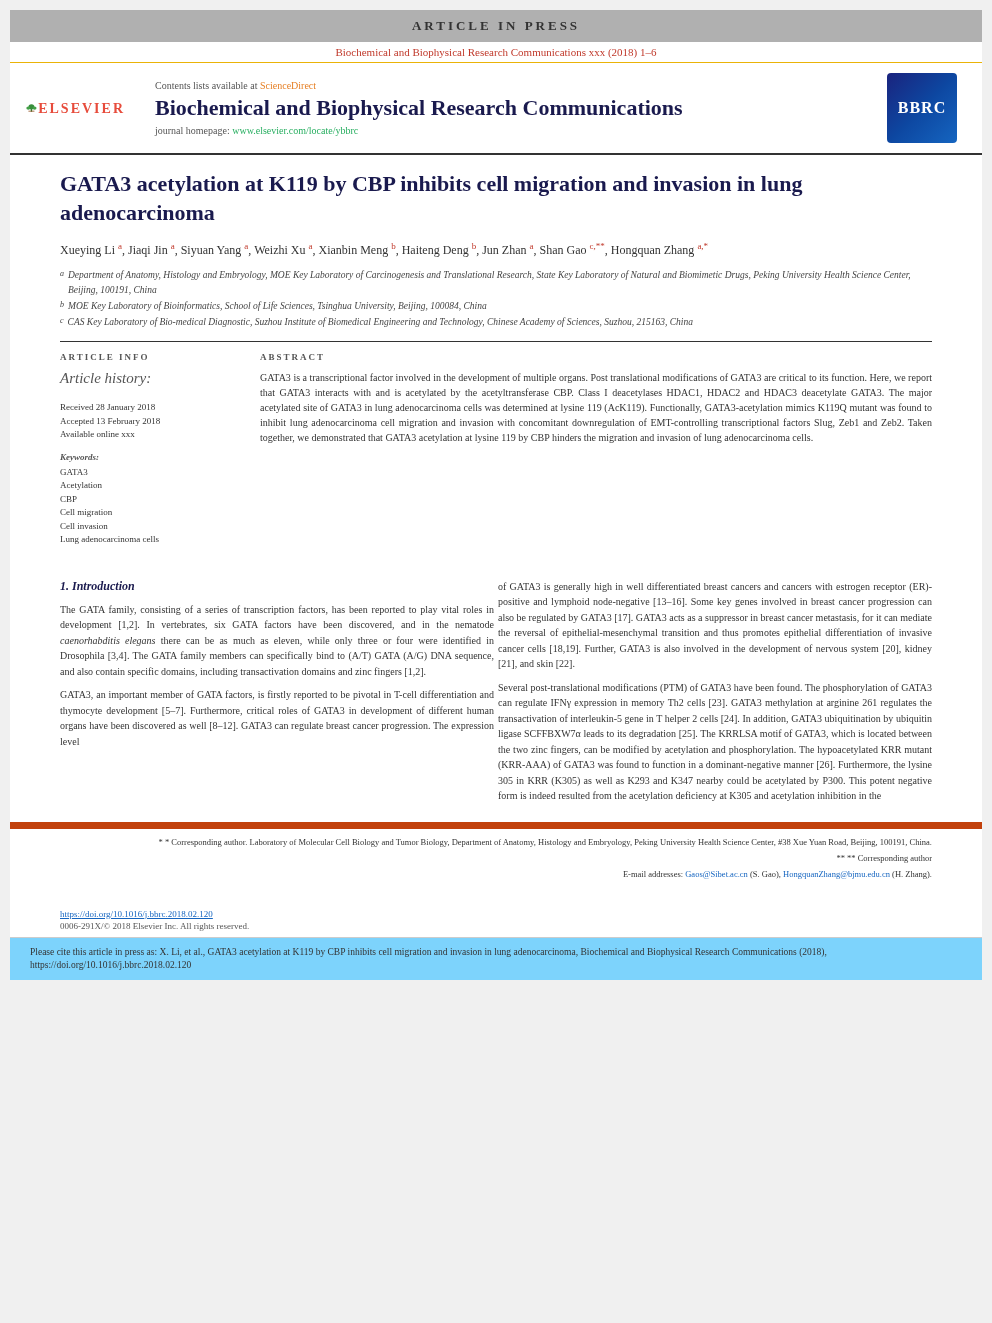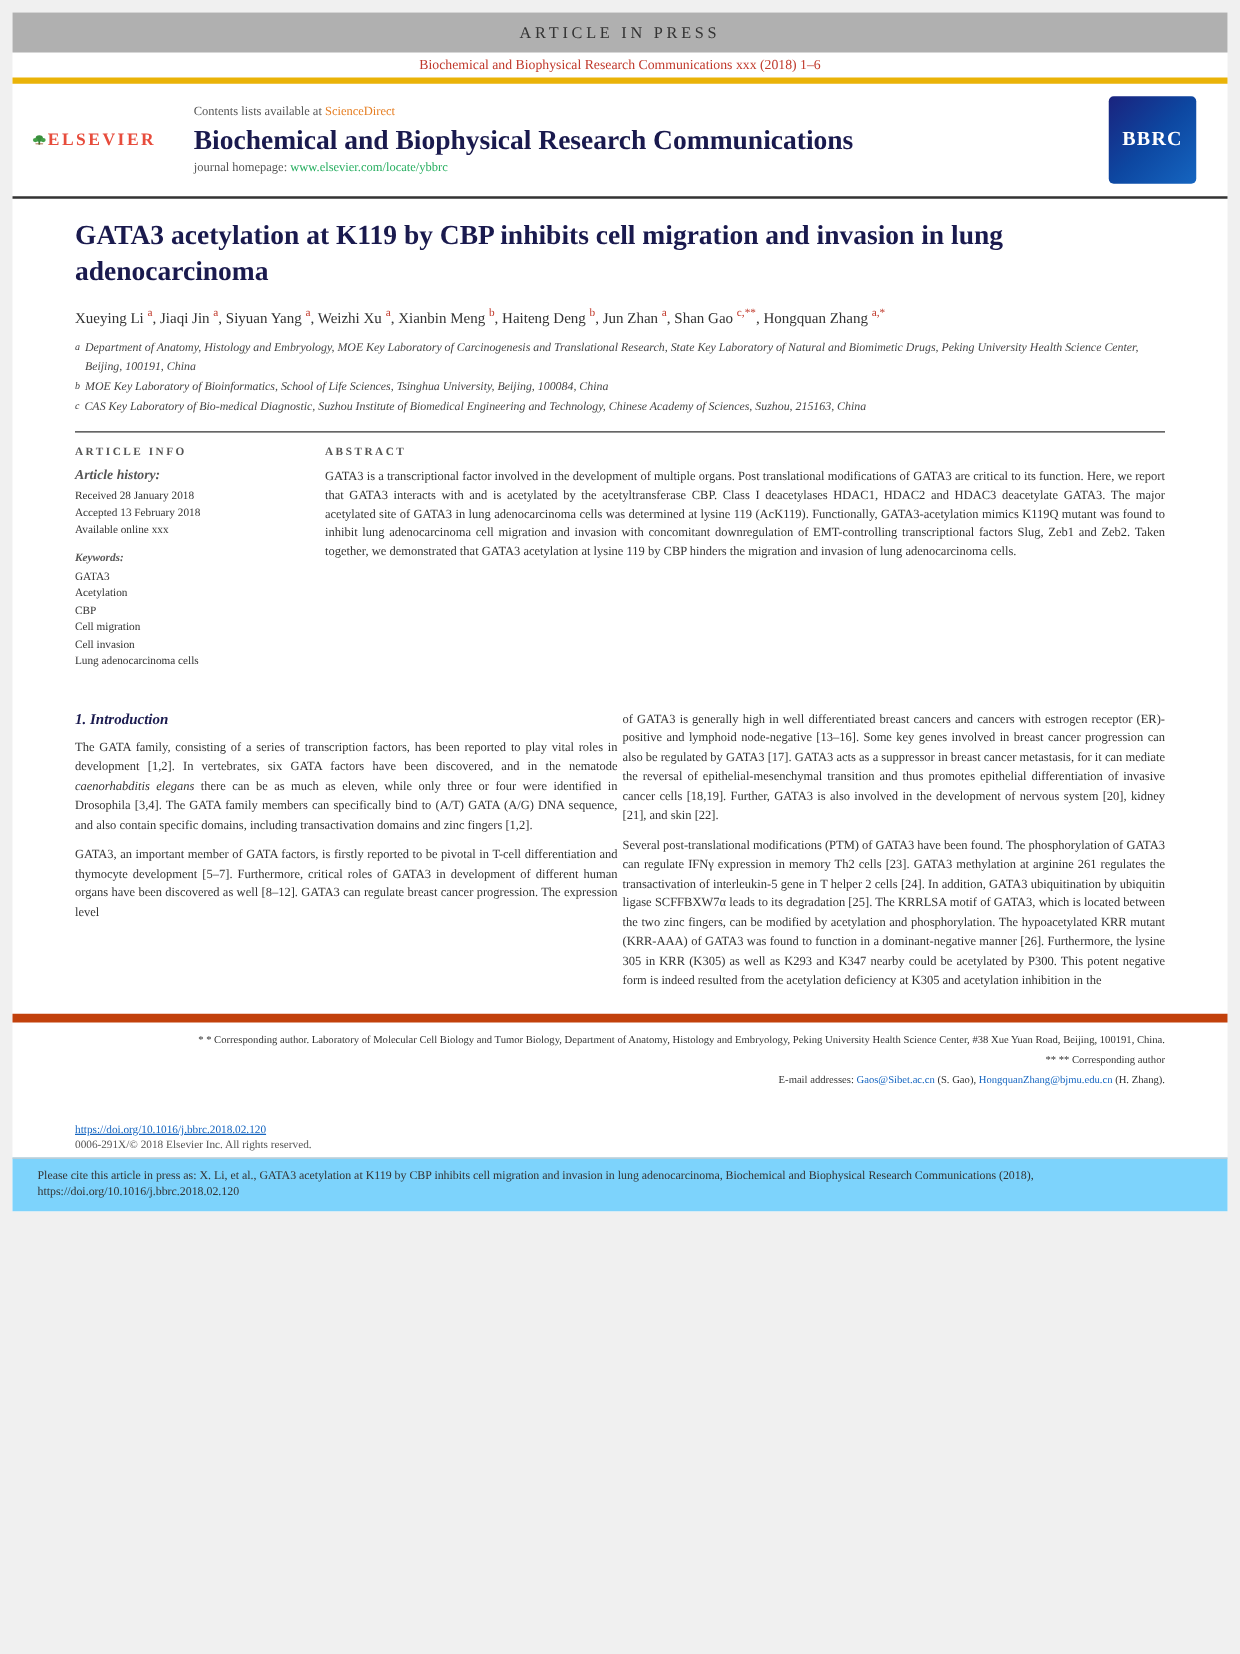--- a/index.html
+++ b/index.html
@@ -14,32 +14,32 @@
       width: 992px;
       background: white;
       position: relative;
     }
     
     .article-in-press {
       background: #b0b0b0;
       text-align: center;
       padding: 8px 0;
       font-size: 13px;
-      font-weight: normal;
+      font-weight: bold;
       letter-spacing: 3px;
       color: #333;
       text-transform: uppercase;
     }
     
     .journal-title-bar {
       text-align: center;
       padding: 4px 0;
       font-size: 11px;
       color: #c0392b;
-      border-bottom: 5px solid #eab308;
+      border-bottom: 1px solid #eab308;
     }
     
     .journal-header {
       display: flex;
       align-items: center;
       padding: 10px 15px;
       border-bottom: 2px solid #333;
       gap: 10px;
     }
     .journal-header-left {
@@ -170,25 +170,25 @@
       letter-spacing: 2px;
       font-weight: bold;
       text-transform: uppercase;
       color: #555;
       margin-bottom: 8px;
     }
     .article-info-group {
       margin-bottom: 10px;
     }
     .info-label {
-      font-size: 11px;
+      font-size: 15px;
       font-style: italic;
       color: #555;
-      font-weight: bold;
-      margin-bottom: 4px;
+      font-weight: normal;
+      margin-bottom: 14px;
     }
     .info-text {
       font-size: 9px;
       color: #333;
       line-height: 1.5;
     }
     .keywords-label {
       font-size: 9px;
       font-style: italic;
       color: #555;

